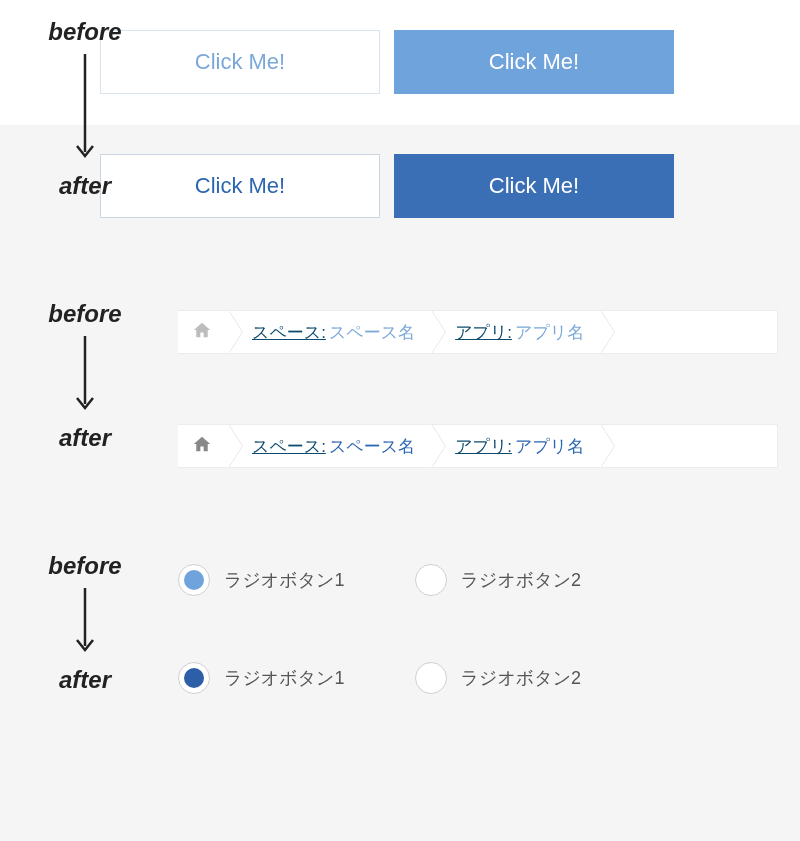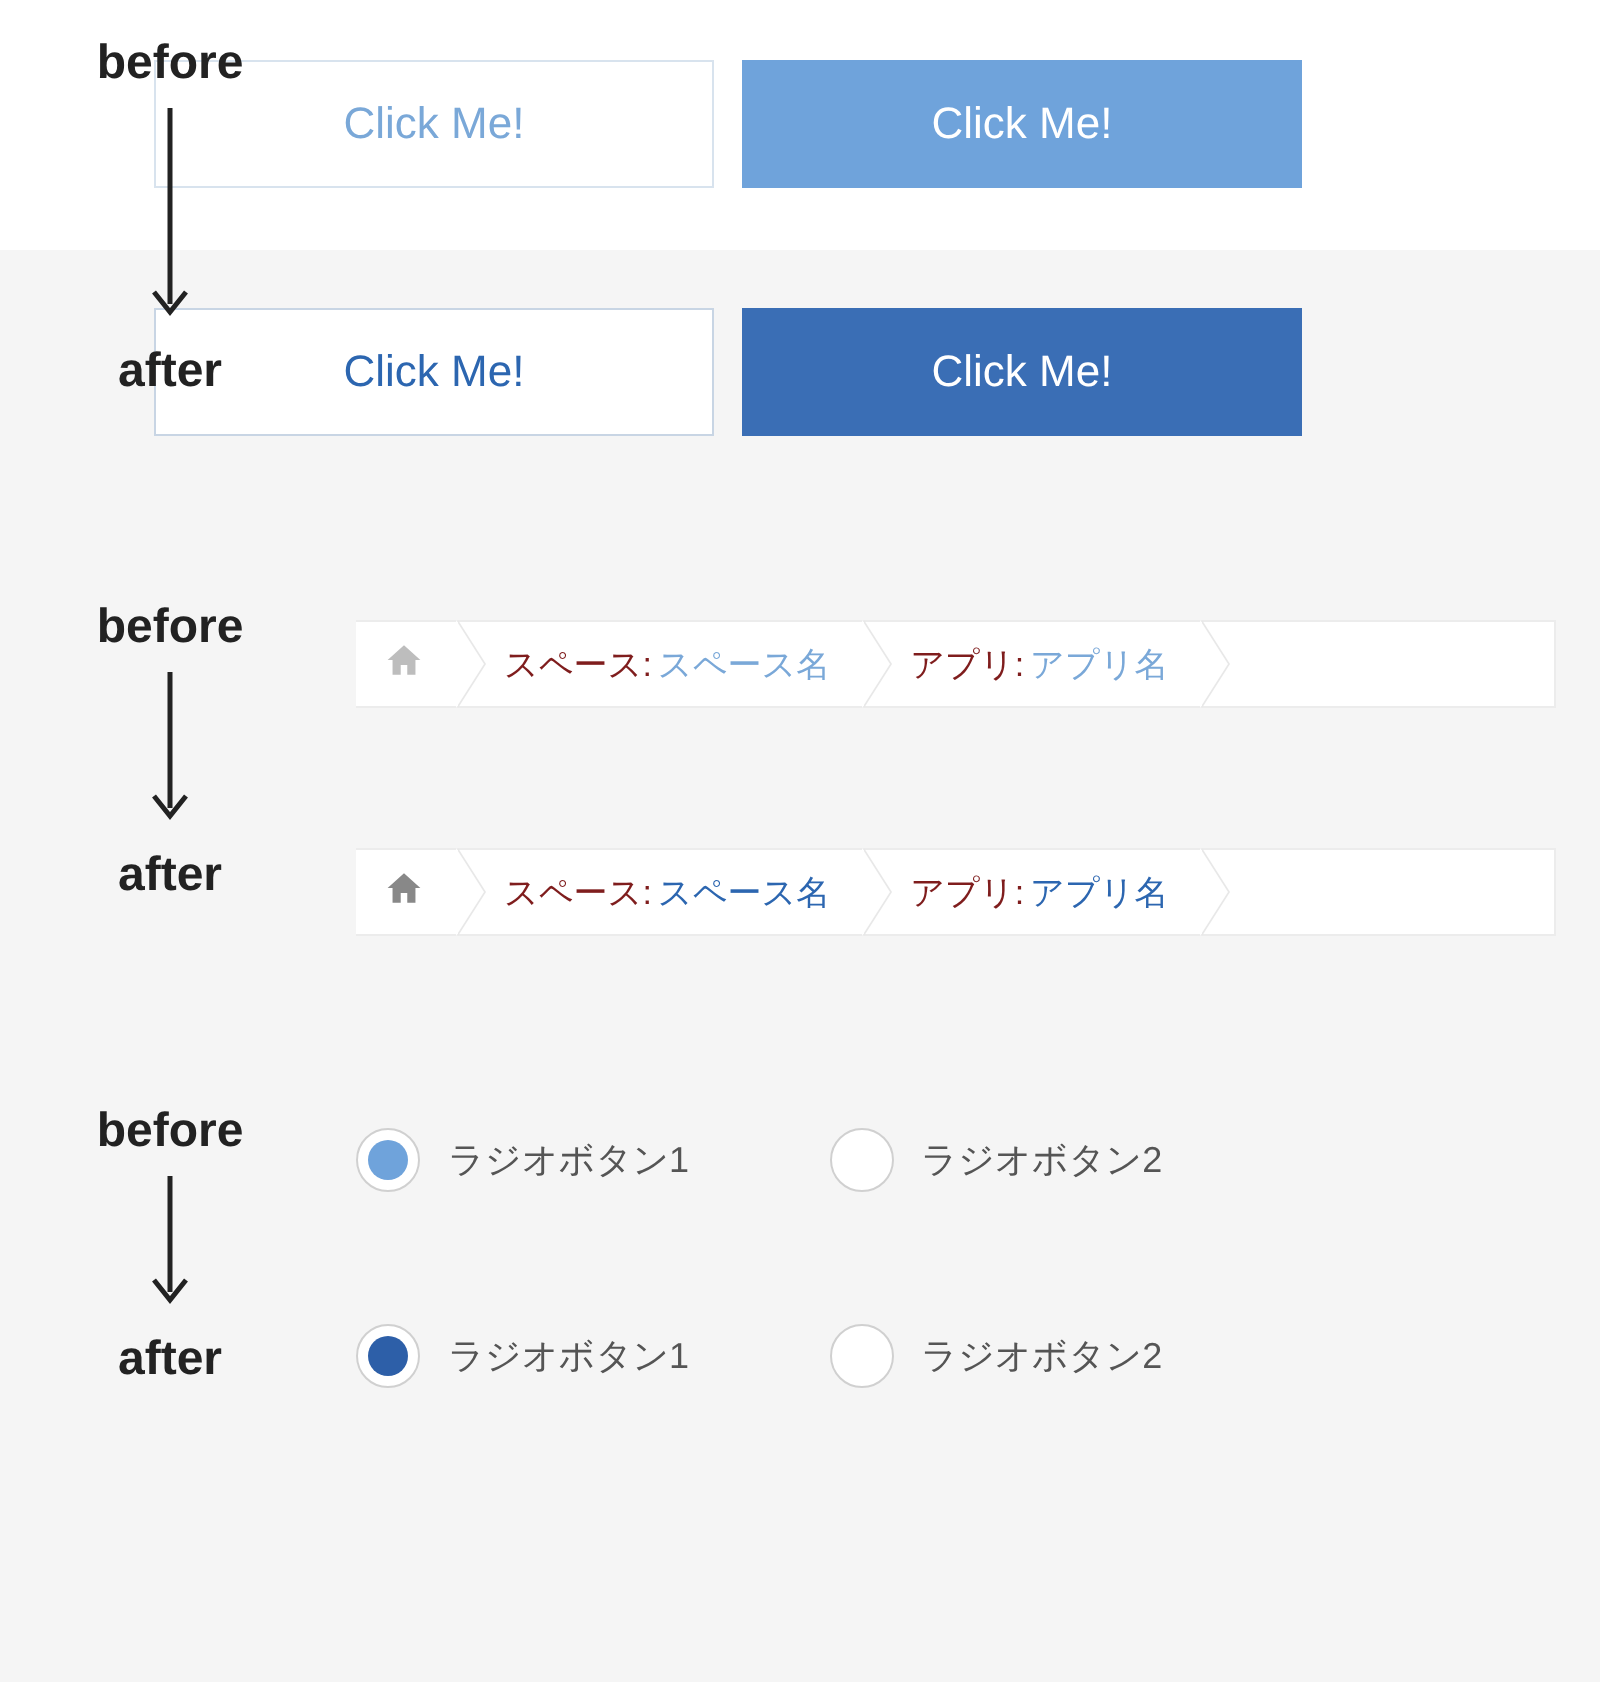--- a/index.html
+++ b/index.html
@@ -12,34 +12,35 @@
   }
   .section {
     position: relative;
     width: 100%;
   }
   .label-col {
     position: absolute;
     left: 30px;
     width: 110px;
     text-align: center;
+    font-style: italic;
   }
   .label-before, .label-after {
     font-size: 24px;
     font-weight: 700;
     color: #222;
   }
   .arrow {
     margin: 8px auto;
   }
   .arrow svg { display: block; margin: 0 auto; }
 
   
   .s1 { height: 260px; padding-top: 20px; }
-  .s1 .row { display:flex; gap:14px; margin-left:77px; }
+  .s1 .row { display:flex; gap:14px; margin-left:100px; }
   .btn {
     width: 280px;
     height: 64px;
     display:flex;
     align-items:center;
     justify-content:center;
     font-size: 22px;
     border: 1px solid #ccc;
     cursor:pointer;
   }
@@ -94,21 +95,21 @@
     position:absolute;
     left:-2px; top:-22px;
     border-top:22px solid transparent;
     border-bottom:22px solid transparent;
     border-left:14px solid #fff;
   }
   .bc-home svg { fill:#bdbdbd; }
   .bc-home-after svg { fill:#888; }
   .bc-link-before { color:#7aa8d8; }
   .bc-link-after { color:#2c66b0; }
-  .bc-label { color:#7f1d1d; margin-right:3px;}
+  .bc-label { color:#0c4a6e; margin-right:3px;text-decoration:underline;}
 
   
   .s3 { height: 260px; padding-top: 40px; position:relative;}
   .radio-row { margin-left:178px; display:flex; gap:70px; align-items:center; height:40px;text-align:center;}
   .radio-item { display:flex; align-items:center; gap:14px; cursor:pointer;}
   .radio-circ {
     width:32px; height:32px; border-radius:50%;
     border:1px solid #d0d0d0;
     background:#fff;
     display:flex; align-items:center; justify-content:center;

